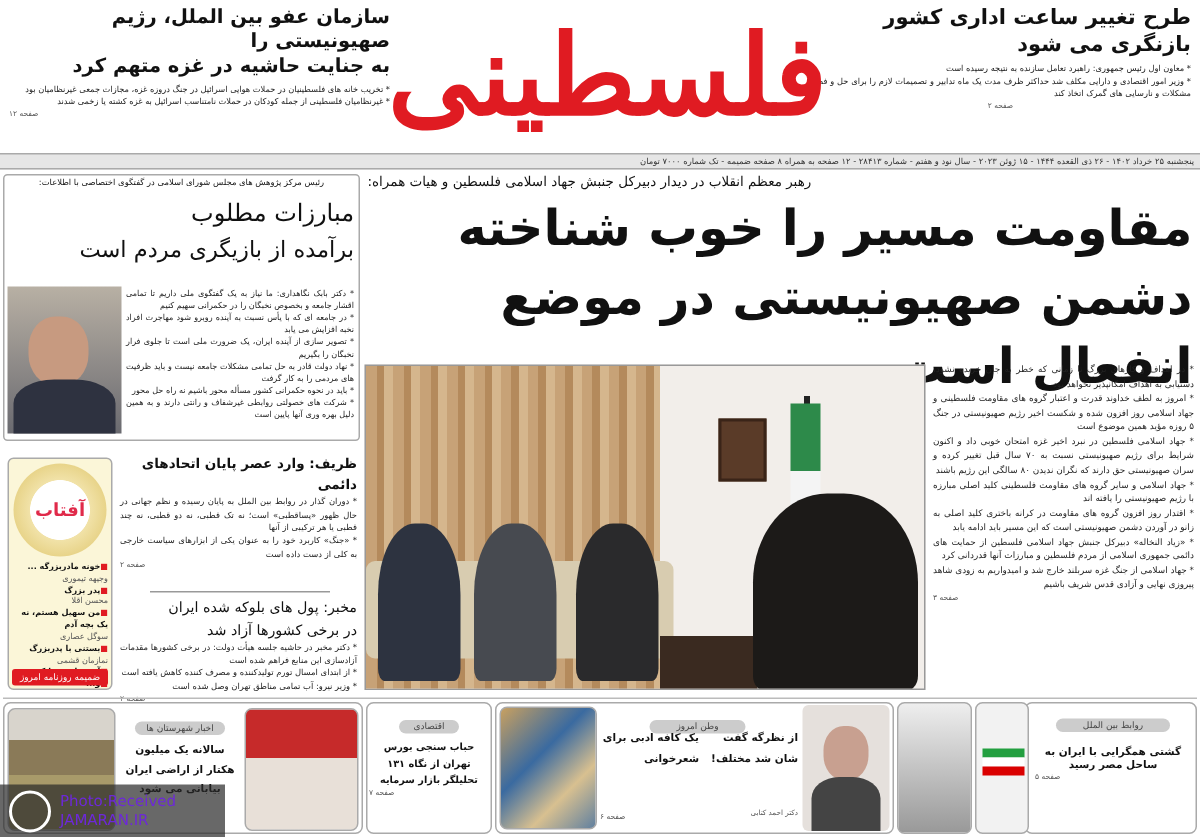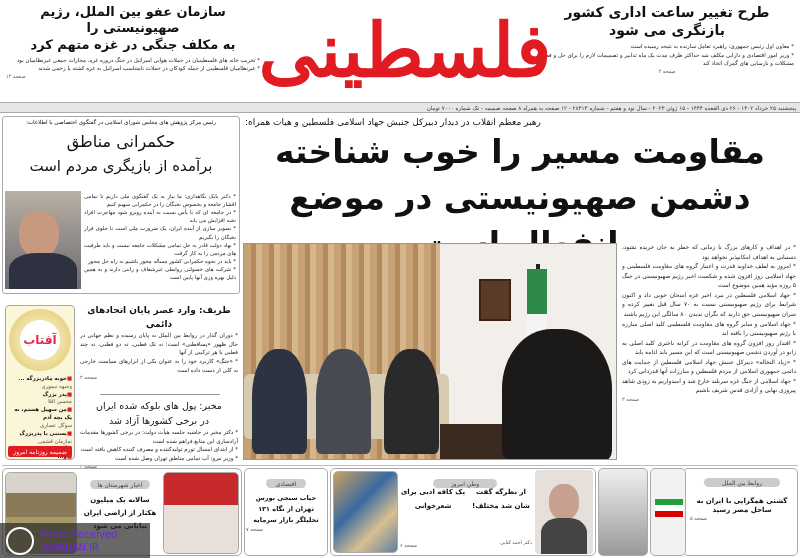--- a/index.html
+++ b/index.html
@@ -1,18 +1,18 @@
 <!DOCTYPE html>
 <html><head>
 <meta charset="utf-8">
 <style>
 *{box-sizing:border-box;margin:0;padding:0}
 body{width:800px;height:558px;background:#fff;font-family:"DejaVu Sans",sans-serif;color:#111;overflow:hidden;position:relative;direction:rtl}
 .abs{position:absolute}
-.hl{font-weight:bold;text-align:center;line-height:1.25}
+.hl{font-weight:bold;line-height:1.25}
 .bul{font-size:6.2px;line-height:1.55;text-align:justify;color:#222}
 .bul p{margin:0}
 .pref{font-size:5px;color:#555;text-align:left;direction:rtl}
 .rule{position:absolute;background:#999}
 .logo{position:absolute;left:270px;top:0;width:270px;height:100px;display:flex;align-items:center;justify-content:center;font-family:"DejaVu Serif",serif;font-weight:bold;font-size:74px;color:#e01b22;letter-spacing:-2px}
 .dateline{position:absolute;left:0;top:102px;width:800px;height:11px;background:#e6e6e6;border-top:1px solid #aaa;border-bottom:1px solid #aaa;font-size:5.6px;line-height:10px;padding:0 4px;color:#333;white-space:nowrap;overflow:hidden}
 .box{position:absolute;border:1px solid #aaa;border-radius:5px}
 .pill{display:inline-block;background:#ccc;border-radius:6px;padding:0 18px;font-size:6px;line-height:9px;color:#444}
 .photo{position:absolute;overflow:hidden}
 .curtain{background:repeating-linear-gradient(90deg,#c7a277 0 7px,#b48a5c 7px 12px,#d5b68d 12px 18px)}
@@ -34,21 +34,21 @@
     <p>* <span>وزیر امور اقتصادی و دارایی مکلف شد حداکثر ظرف مدت یک ماه تدابیر و تصمیمات لازم را برای حل و فصل مشکلات و نارسایی های گمرک اتخاذ کند</span></p>
   </div>
   <div class="pref" style="text-align:center">صفحه ۲</div>
 </div>
 
 <div class="logo">فلسطینی</div>
 
 <div class="abs" style="left:6px;top:4px;width:254px">
   <div class="hl" style="font-size:13px">
     <div>سازمان عفو بین الملل، رژیم صهیونیستی را</div>
-    <div>به مکلف جنگی در غزه متهم کرد</div>
+    <div>به جنایت حاشیه در غزه متهم کرد</div>
   </div>
   <div class="bul" style="margin-top:3px;font-size:5.5px">
     <p>* <span>تخریب خانه های فلسطینیان در حملات هوایی اسرائیل در جنگ دروزه غزه، مجازات جمعی غیرنظامیان بود</span></p>
     <p>* <span>غیرنظامیان فلسطینی از جمله کودکان در حملات نامتناسب اسرائیل به غزه کشته یا زخمی شدند</span></p>
   </div>
   <div class="pref">صفحه ۱۲</div>
 </div>
 
 <div class="dateline">پنجشنبه ۲۵ خرداد ۱۴۰۲ - ۲۶ ذی القعده ۱۴۴۴ - ۱۵ ژوئن ۲۰۲۳ - سال نود و هفتم - شماره ۲۸۴۱۳ - ۱۲ صفحه به همراه ۸ صفحه ضمیمه - تک شماره ۷۰۰۰ تومان</div>
 
@@ -82,21 +82,21 @@
     <p>* <span>اقتدار روز افزون گروه های مقاومت در کرانه باختری کلید اصلی به زانو در آوردن دشمن صهیونیستی است که این مسیر باید ادامه یابد</span></p>
     <p>* <span>«زیاد النخاله» دبیرکل جنبش جهاد اسلامی فلسطین از حمایت های دائمی جمهوری اسلامی از مردم فلسطین و مبارزات آنها قدردانی کرد</span></p>
     <p>* <span>جهاد اسلامی از جنگ غزه سربلند خارج شد و امیدواریم به زودی شاهد پیروزی نهایی و آزادی قدس شریف باشیم</span></p>
   </div>
   <div class="pref">صفحه ۳</div>
 </div>
 
 <div class="box" style="left:2px;top:116px;width:238px;height:178px;border-radius:3px"></div>
 <div class="abs" style="left:6px;top:119px;width:230px;font-size:5.6px;text-align:center">رئیس مرکز پژوهش های مجلس شورای اسلامی در گفتگوی اختصاصی با اطلاعات:</div>
 <div class="abs hl" style="left:6px;top:130px;width:230px;font-size:16px;line-height:24px;font-weight:normal">
-  <div>حکمرانی مناطق</div>
+  <div>مبارزات مطلوب</div>
   <div style="font-size:15px">برآمده از بازیگری مردم است</div>
 </div>
 <div class="photo" style="left:5px;top:191px;width:76px;height:98px;background:linear-gradient(#b8b0a4,#6a6a70)">
   <div class="abs" style="left:14px;top:20px;width:40px;height:46px;border-radius:45%;background:#c79a80"></div>
   <div class="abs" style="left:4px;top:62px;width:68px;height:40px;background:#2e3240;border-radius:40% 40% 0 0"></div>
 </div>
 <div class="abs bul" style="left:84px;top:192px;width:152px;font-size:5.4px;line-height:1.5">
   <p>* <span>دکتر بابک نگاهداری: ما نیاز به یک گفتگوی ملی داریم تا تمامی اقشار جامعه و بخصوص نخبگان را در حکمرانی سهیم کنیم</span></p>
   <p>* <span>در جامعه ای که با یأس نسبت به آینده روبرو شود مهاجرت افراد نخبه افزایش می یابد</span></p>
   <p>* <span>تصویر سازی از آینده ایران، یک ضرورت ملی است تا جلوی فرار نخبگان را بگیریم</span></p>

